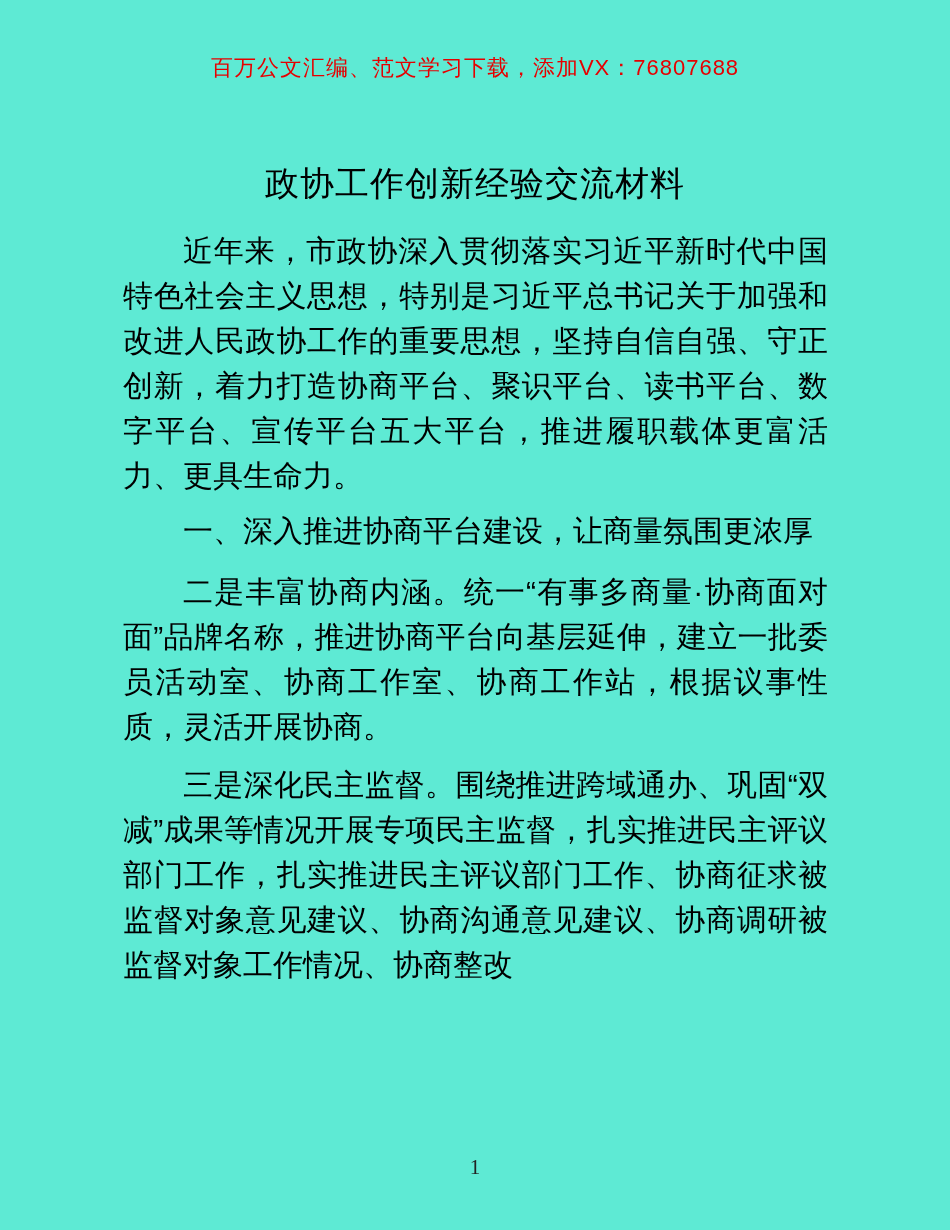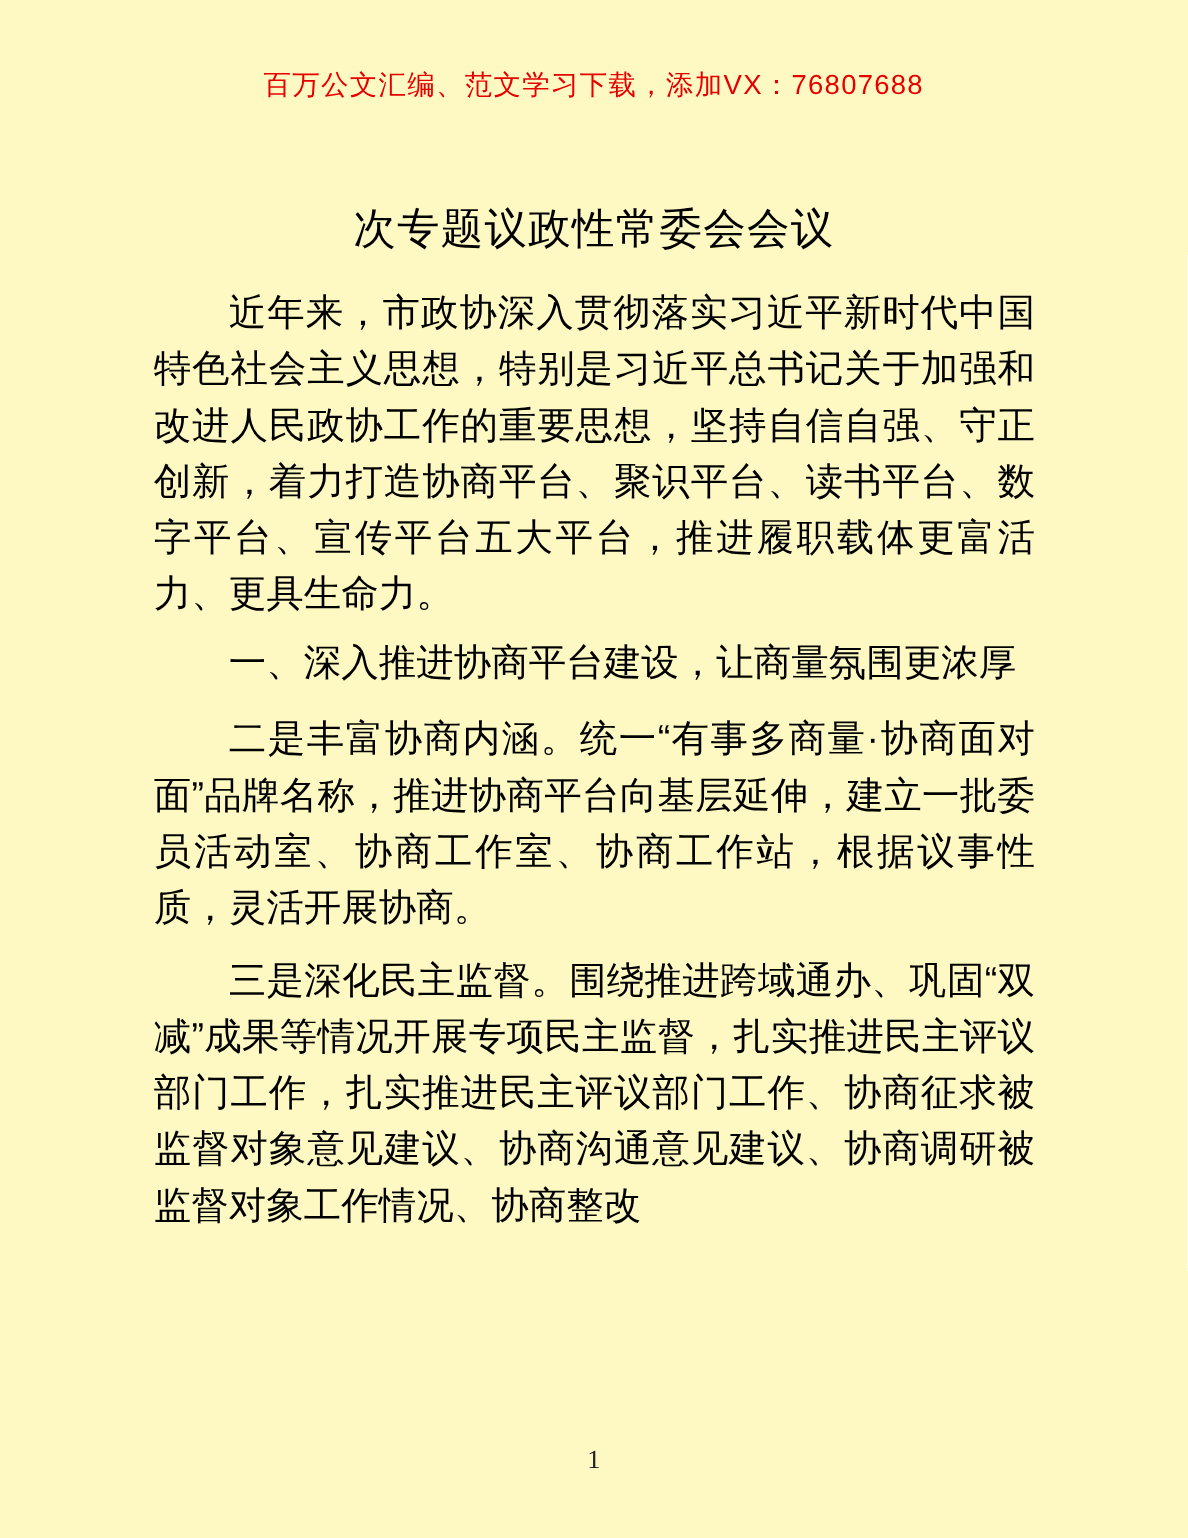--- a/index.html
+++ b/index.html
@@ -4,21 +4,21 @@
 <style>
   html, body {
     margin: 0;
     padding: 0;
     background: #ffffff;
   }
   .page {
     position: relative;
     width: 950px;
     height: 1230px;
-    background: #fef9c3;
+    background: #5eead4;
     overflow: hidden;
     font-family: "Liberation Sans", "DejaVu Sans", sans-serif;
   }
   .header-notice {
     position: absolute;
     top: 52px;
     left: 0;
     width: 100%;
     text-align: center;
     font-size: 22px;
@@ -71,21 +71,21 @@
     font-family: "Liberation Serif", "DejaVu Serif", serif;
   }
 </style>
 </head>
 <body>
 
 <div class="page">
 
   <div class="header-notice">百万公文汇编、范文学习下载，添加VX：76807688</div>
 
-  <div class="doc-title">次专题议政性常委会会议</div>
+  <div class="doc-title">政协工作创新经验交流材料</div>
 
   <div class="content">
     <p class="para">近年来，市政协深入贯彻落实习近平新时代中国特色社会主义思想，特别是习近平总书记关于加强和改进人民政协工作的重要思想，坚持自信自强、守正创新，着力打造协商平台、聚识平台、读书平台、数字平台、宣传平台五大平台，推进履职载体更富活力、更具生命力。</p>
     <p class="section-heading">一、深入推进协商平台建设，让商量氛围更浓厚</p>
     <p class="para">二是丰富协商内涵。统一“有事多商量·协商面对面”品牌名称，推进协商平台向基层延伸，建立一批委员活动室、协商工作室、协商工作站，根据议事性质，灵活开展协商。</p>
     <p class="para">三是深化民主监督。围绕推进跨域通办、巩固“双减”成果等情况开展专项民主监督，扎实推进民主评议部门工作，扎实推进民主评议部门工作、协商征求被监督对象意见建议、协商沟通意见建议、协商调研被监督对象工作情况、协商整改</p>
   </div>
 
   <div class="page-number">1</div>
 

